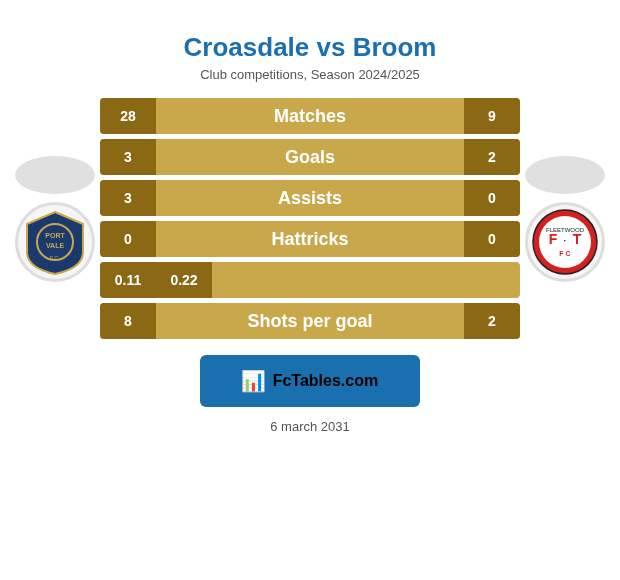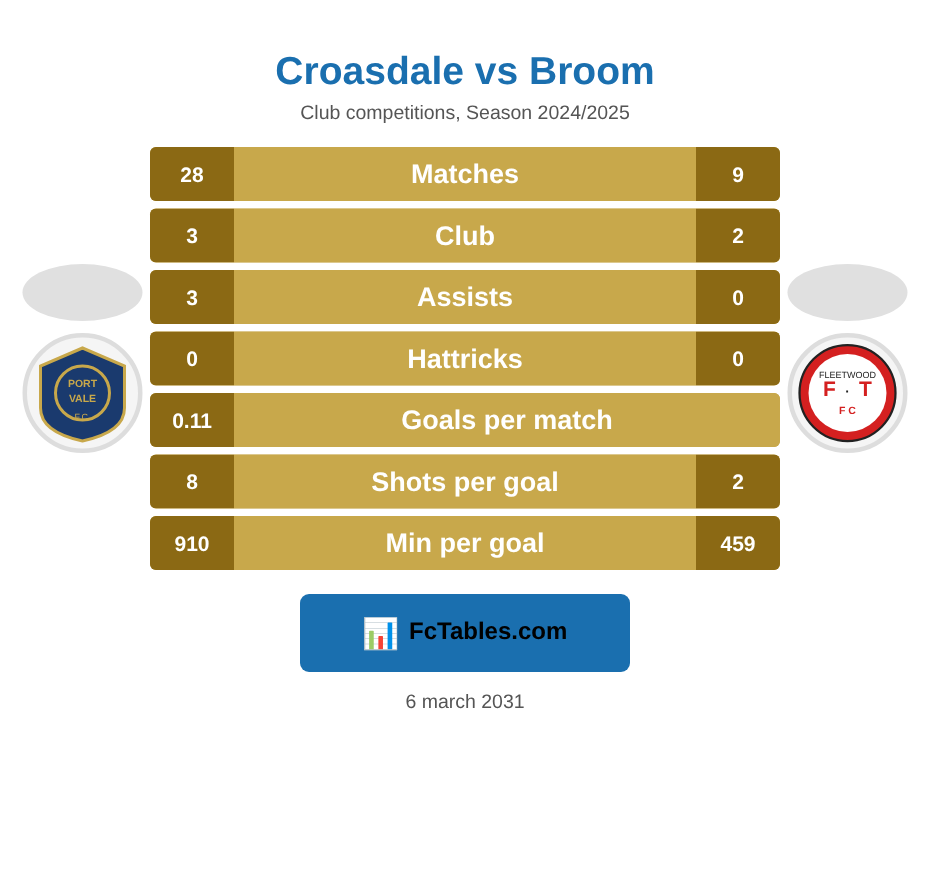--- a/index.html
+++ b/index.html
@@ -203,46 +203,41 @@
     </div>
 
     <div class="stats-table" id="stats-container">
     <div class="stat-row">
           <div class="stat-left-val">28</div>
           <div class="stat-label">Matches</div>
           <div class="stat-right-val">9</div>
         </div>
         <div class="stat-row">
           <div class="stat-left-val">3</div>
-          <div class="stat-label">Club</div>
+          <div class="stat-label">Goals</div>
           <div class="stat-right-val">2</div>
         </div>
         <div class="stat-row">
           <div class="stat-left-val">3</div>
           <div class="stat-label">Assists</div>
           <div class="stat-right-val">0</div>
         </div>
         <div class="stat-row">
           <div class="stat-left-val">0</div>
           <div class="stat-label">Hattricks</div>
           <div class="stat-right-val">0</div>
         </div>
         <div class="stat-row">
           <div class="stat-left-val">0.11</div>
-          <div class="stat-label">Goals per match</div>
+          <div class="stat-right-val">0.22</div>
         </div>
         <div class="stat-row">
           <div class="stat-left-val">8</div>
           <div class="stat-label">Shots per goal</div>
           <div class="stat-right-val">2</div>
-        </div>
-        <div class="stat-row">
-          <div class="stat-left-val">910</div>
-          <div class="stat-label">Min per goal</div>
-          <div class="stat-right-val">459</div>
         </div>
       </div>
 
     <div class="right-badge">
       <div class="badge-oval"></div>
       <div class="badge-circle">
 
         <svg class="ft-svg" viewBox="0 0 68 68">
 
           <circle cx="34" cy="34" r="32" fill="#d42020" stroke="#222" stroke-width="1.5"></circle>

